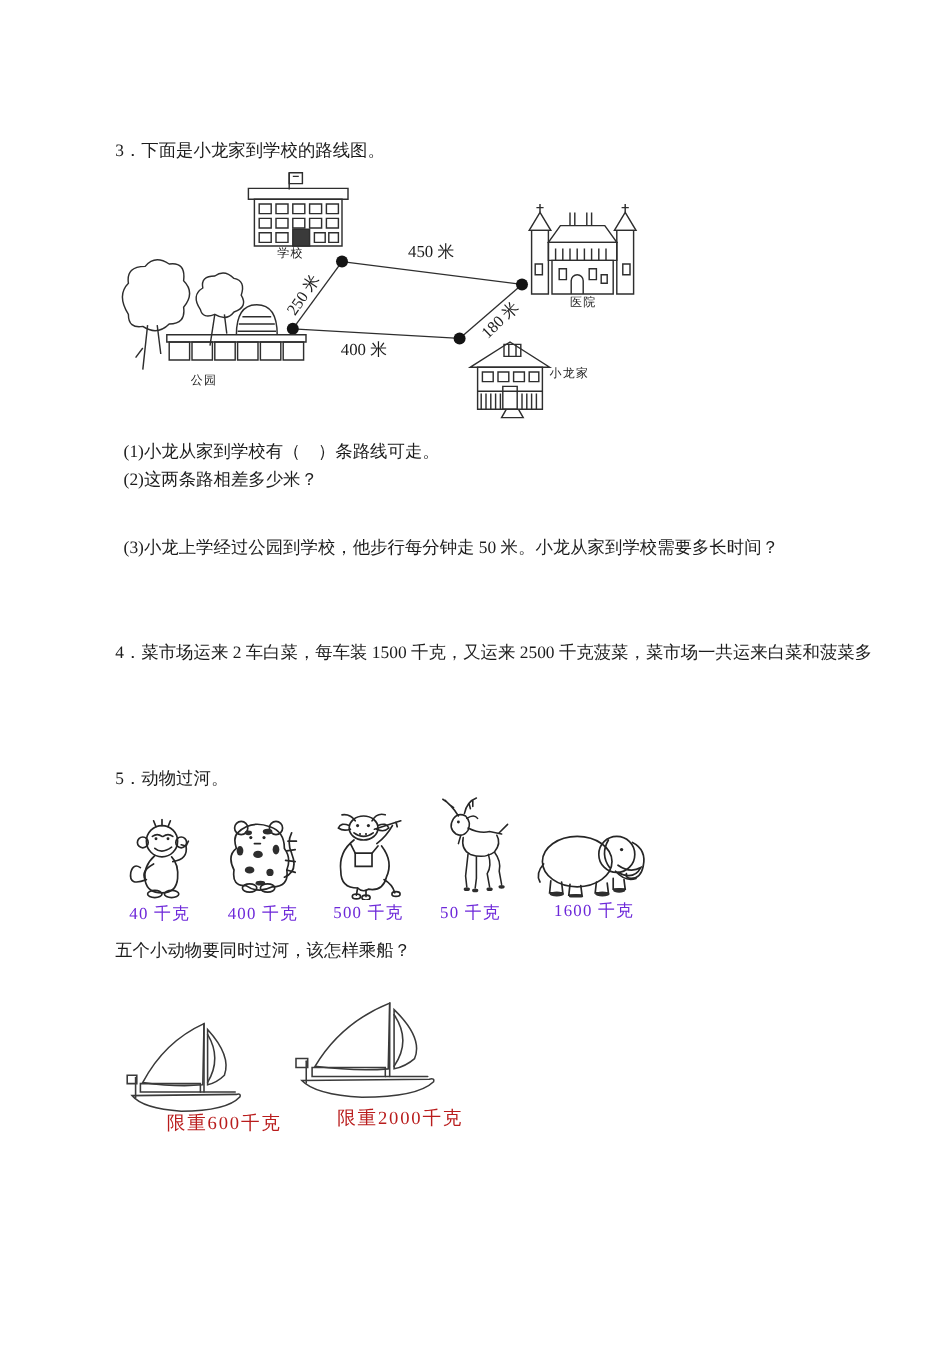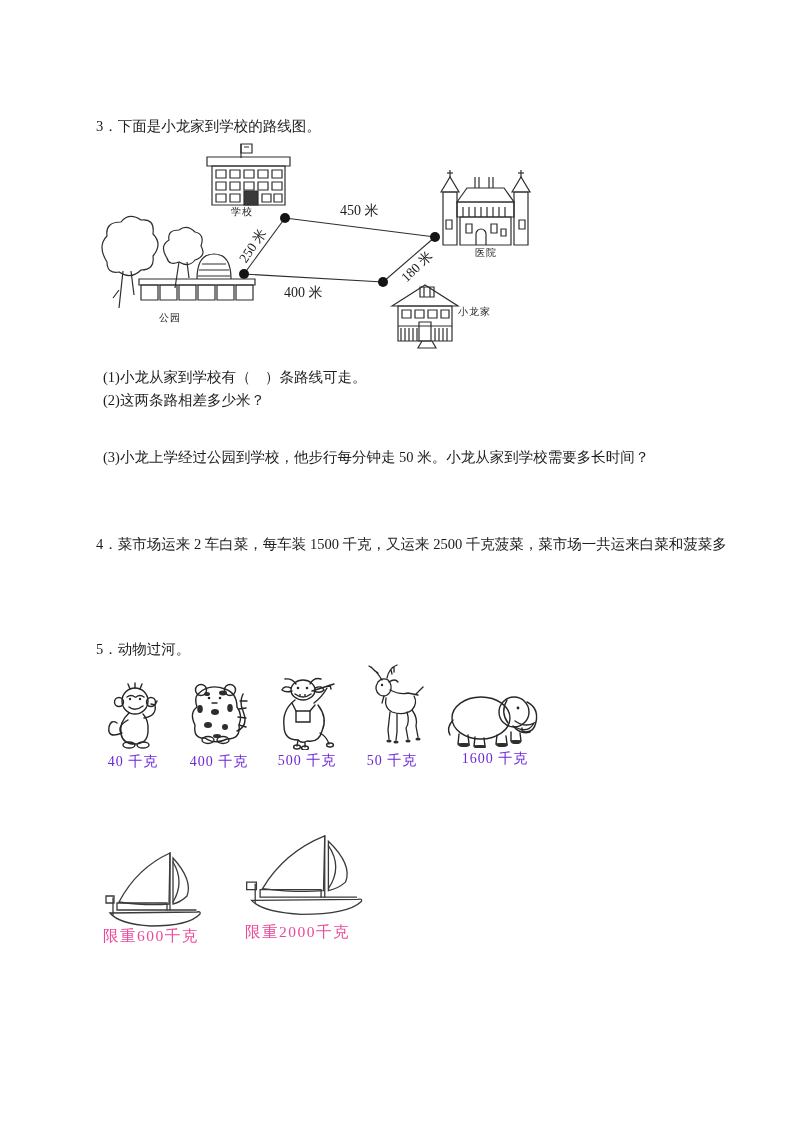--- a/index.html
+++ b/index.html
@@ -7,21 +7,21 @@
         font-family:"Liberation Serif","DejaVu Serif",serif;color:#1c1c1c;border-radius:26px;}
   .t{position:absolute;white-space:nowrap;font-size:14.5px;line-height:1.25;}
   .loc{font-size:10px;letter-spacing:1px;}
   .dist{font-size:14px;}
   .dist-rot{position:absolute;width:52px;text-align:center;font-size:13.5px;white-space:nowrap;}
   .map{position:absolute;left:95px;top:140px;width:445px;height:212px;}
   .map svg{position:absolute;left:0;top:0;}
   .qline{white-space:nowrap;font-family:Liberation Serif, serif;}
   .q4{position:absolute;left:96px;top:530px;font-size:14.5px;line-height:28px;}
   .weight{position:absolute;text-align:center;font-size:14px;letter-spacing:1px;color:#6d28d9;}
-  .limit{position:absolute;font-size:15.5px;letter-spacing:1.5px;color:#ec4899;}
+  .limit{position:absolute;font-size:15.5px;letter-spacing:1.5px;color:#b91c1c;margin-left:36px;}
   .fig{position:absolute;}
   svg *{vector-effect:non-scaling-stroke;}
 </style>
 </head>
 <body>
 
 <div class="page">
 
   <div class="t" style="left:96px;top:117px">3．下面是小龙家到学校的路线图。</div>
 
@@ -243,20 +243,21 @@
       <path d="M8,30 Q1,38 5,45"></path>
     </g>
   </svg>
 
   <div class="weight" style="left:103px;top:753px;width:60px">40 千克</div>
   <div class="weight" style="left:184px;top:753px;width:70px">400 千克</div>
   <div class="weight" style="left:272px;top:752px;width:70px">500 千克</div>
   <div class="weight" style="left:362px;top:752px;width:60px">50 千克</div>
   <div class="weight" style="left:455px;top:750px;width:80px">1600 千克</div>
 
+  <div class="t" style="left:96px;top:784px">五个小动物要同时过河，该怎样乘船？</div>
 
   <svg class="fig" style="left:103px;top:840px" width="100" height="95" viewBox="0 0 100 95">
     <g fill="none" stroke="#3a3a3a" stroke-width="1.3" stroke-linecap="round">
       <line x1="67" y1="13" x2="67" y2="70"></line>
       <path d="M67,13 Q34,28 16,62 Q44,66 66,64 Z"></path>
       <path d="M70,18 Q90,40 84,56 Q78,62 70,64 Z"></path>
       <path d="M70,22 Q82,42 70,62"></path>
       <rect x="14" y="63" width="50" height="7"></rect>
       <line x1="64" y1="70" x2="93" y2="70"></line>
       <path d="M7,73 L94,72 Q98,71 97,74 Q86,86 48,86 Q16,84 7,73 Z"></path>

